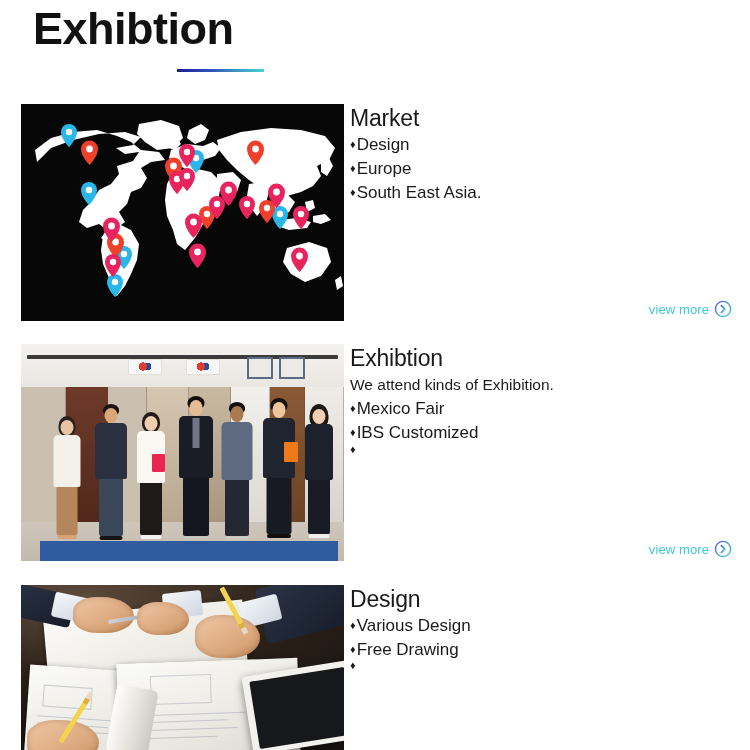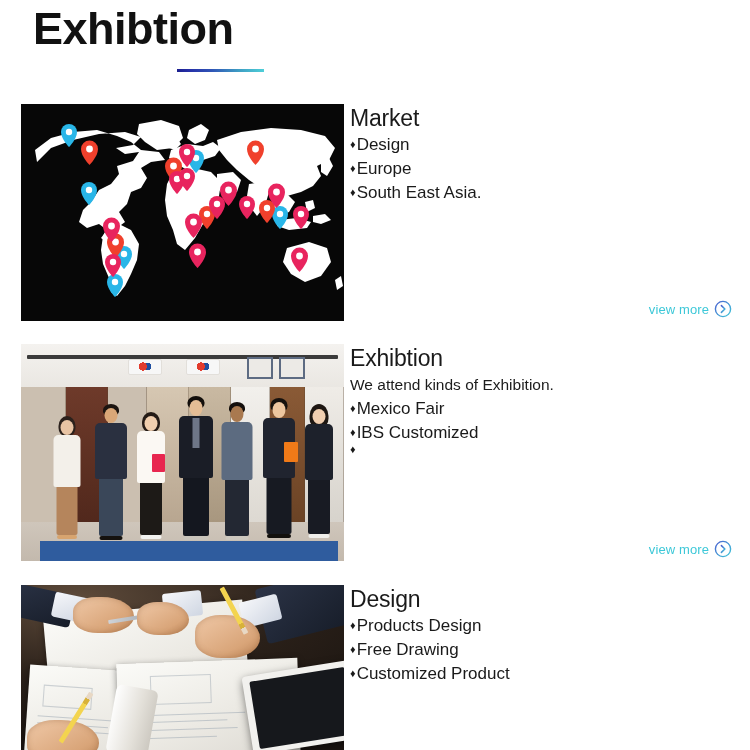--- a/index.html
+++ b/index.html
@@ -578,27 +578,26 @@
         <div class="hand" style="left:2%;bottom:-8%;width:22%;height:26%;"></div>
         <div class="pencil" style="left:8%;bottom:18%;width:18%;transform:rotate(-58deg);"></div>
       </div>
     </div>
 
     <div class="text-col">
       <div class="sec-title">Design</div>
       <ul class="sec-list">
         <li>
           <span class="bullet">♦</span>
-          <span>Products Design</span>
+          <span>Various Design</span>
         </li>
         <li>
           <span class="bullet">♦</span>
           <span>Free Drawing</span>
         </li>
         <li>
           <span class="bullet">♦</span>
-          <span>Customized Product</span>
         </li>
       </ul>
     </div>
   </div>
 
 </div>
 
 </body></html>

